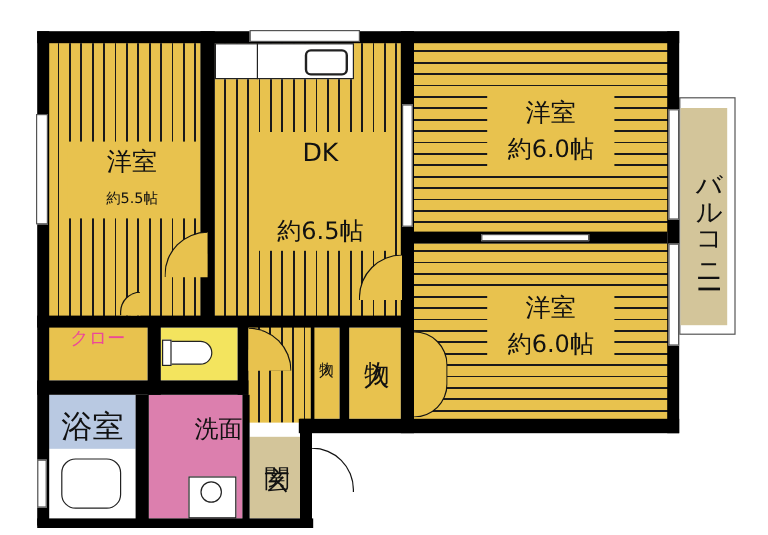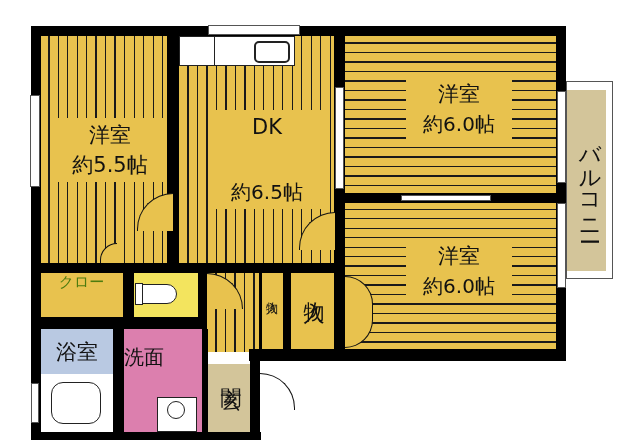--- a/index.html
+++ b/index.html
@@ -15,21 +15,21 @@
   .vtext { writing-mode:vertical-rl; text-orientation:upright; }
 </style>
 </head>
 <body>
 
 <div class="abs" style="left:0;top:0;width:640px;height:446px;">
 
   <div class="abs vstripe" style="left:40px;top:36px;width:127px;height:228px;"></div>
   <div class="label" style="left:56px;top:118px;width:96px;">
     <div>洋室</div>
-    <div style="font-size:21px;">約5.5帖</div>
+    <div style="font-size:12px;">約5.5帖</div>
   </div>
 
   <div class="abs vstripe" style="left:179px;top:36px;width:155px;height:228px;"></div>
   <div class="abs" style="left:179px;top:36px;width:116px;height:30px;background:#fff;border:1px solid #222;"></div>
   <div class="abs" style="left:254px;top:41px;width:36px;height:22px;border:2px solid #222;border-radius:5px;background:#fff;"></div>
   <div class="abs" style="left:214px;top:36px;width:1px;height:30px;background:#222;"></div>
   <div class="label" style="left:208px;top:110px;width:106px;">
     <div>DK</div>
     <div style="font-size:20px;margin-top:35px;">約6.5帖</div>
   </div>
@@ -40,43 +40,43 @@
     <div style="font-size:20px;">約6.0帖</div>
   </div>
 
   <div class="abs hstripe" style="left:345px;top:203px;width:213px;height:148px;"></div>
   <div class="label" style="left:406px;top:239px;width:94px;">
     <div>洋室</div>
     <div style="font-size:20px;">約6.0帖</div>
   </div>
 
   <div class="abs plain" style="left:40px;top:272px;width:83px;height:45px;"></div>
-  <div class="abs" style="left:40px;top:272px;width:83px;height:45px;text-align:center;font-size:15px;line-height:21px;color:#4d7c0f;">
+  <div class="abs" style="left:40px;top:272px;width:83px;height:45px;text-align:center;font-size:15px;line-height:21px;color:#ec4899;">
     <div>クロー</div>
   </div>
 
   <div class="abs" style="left:134px;top:273px;width:64px;height:44px;background:#f3e45e;"></div>
   <div class="abs" style="left:137px;top:284px;width:40px;height:20px;border:1.5px solid #222;border-radius:0 12px 12px 0;background:#fff;"></div>
   <div class="abs" style="left:135px;top:283px;width:8px;height:22px;border:1.5px solid #222;background:#fff;"></div>
 
   <div class="abs vstripe" style="left:207px;top:272px;width:52px;height:80px;"></div>
 
   <div class="abs plain" style="left:261px;top:273px;width:22px;height:76px;"></div>
   <div class="abs vtext" style="left:263px;top:292px;font-size:12px;color:#111;">物入</div>
 
   <div class="abs plain" style="left:291px;top:273px;width:43px;height:76px;"></div>
   <div class="abs vtext" style="left:300px;top:285px;font-size:21px;color:#111;">物入</div>
 
   <div class="abs" style="left:41px;top:329px;width:72px;height:45px;background:#b9c9e2;"></div>
-  <div class="abs" style="left:41px;top:338px;width:72px;text-align:center;font-size:21px;color:#111;">浴室</div>
+  <div class="abs" style="left:41px;top:338px;width:72px;text-align:center;font-size:26px;color:#111;">浴室</div>
   <div class="abs" style="left:41px;top:375px;width:72px;height:58px;background:#fff;"></div>
   <div class="abs" style="left:51px;top:382px;width:50px;height:42px;border:1.5px solid #222;border-radius:12px;background:#fff;"></div>
 
   <div class="abs" style="left:124px;top:329px;width:78px;height:103px;background:#dc7fae;"></div>
-  <div class="abs" style="left:124px;top:344px;width:78px;text-align:left;font-size:20px;color:#111;">洗面</div>
+  <div class="abs" style="left:124px;top:344px;width:78px;text-align:right;font-size:20px;color:#111;">洗面</div>
   <div class="abs" style="left:157px;top:397px;width:40px;height:35px;background:#fff;border:1px solid #222;"></div>
   <div class="abs" style="left:167px;top:401px;width:18px;height:18px;border:1.5px solid #222;border-radius:50%;"></div>
 
   <div class="abs" style="left:208px;top:364px;width:42px;height:68px;background:#d3c59a;"></div>
   <div class="abs vtext" style="left:217px;top:372px;font-size:21px;color:#111;">玄関</div>
 
   <div class="abs" style="left:566px;top:81px;width:47px;height:198px;background:#fff;border:1px solid #555;"></div>
   <div class="abs" style="left:567px;top:90px;width:39px;height:181px;background:#d3c59a;"></div>
   <div class="abs vtext" style="left:575px;top:130px;font-size:22px;color:#111;">バルコニー</div>
 

